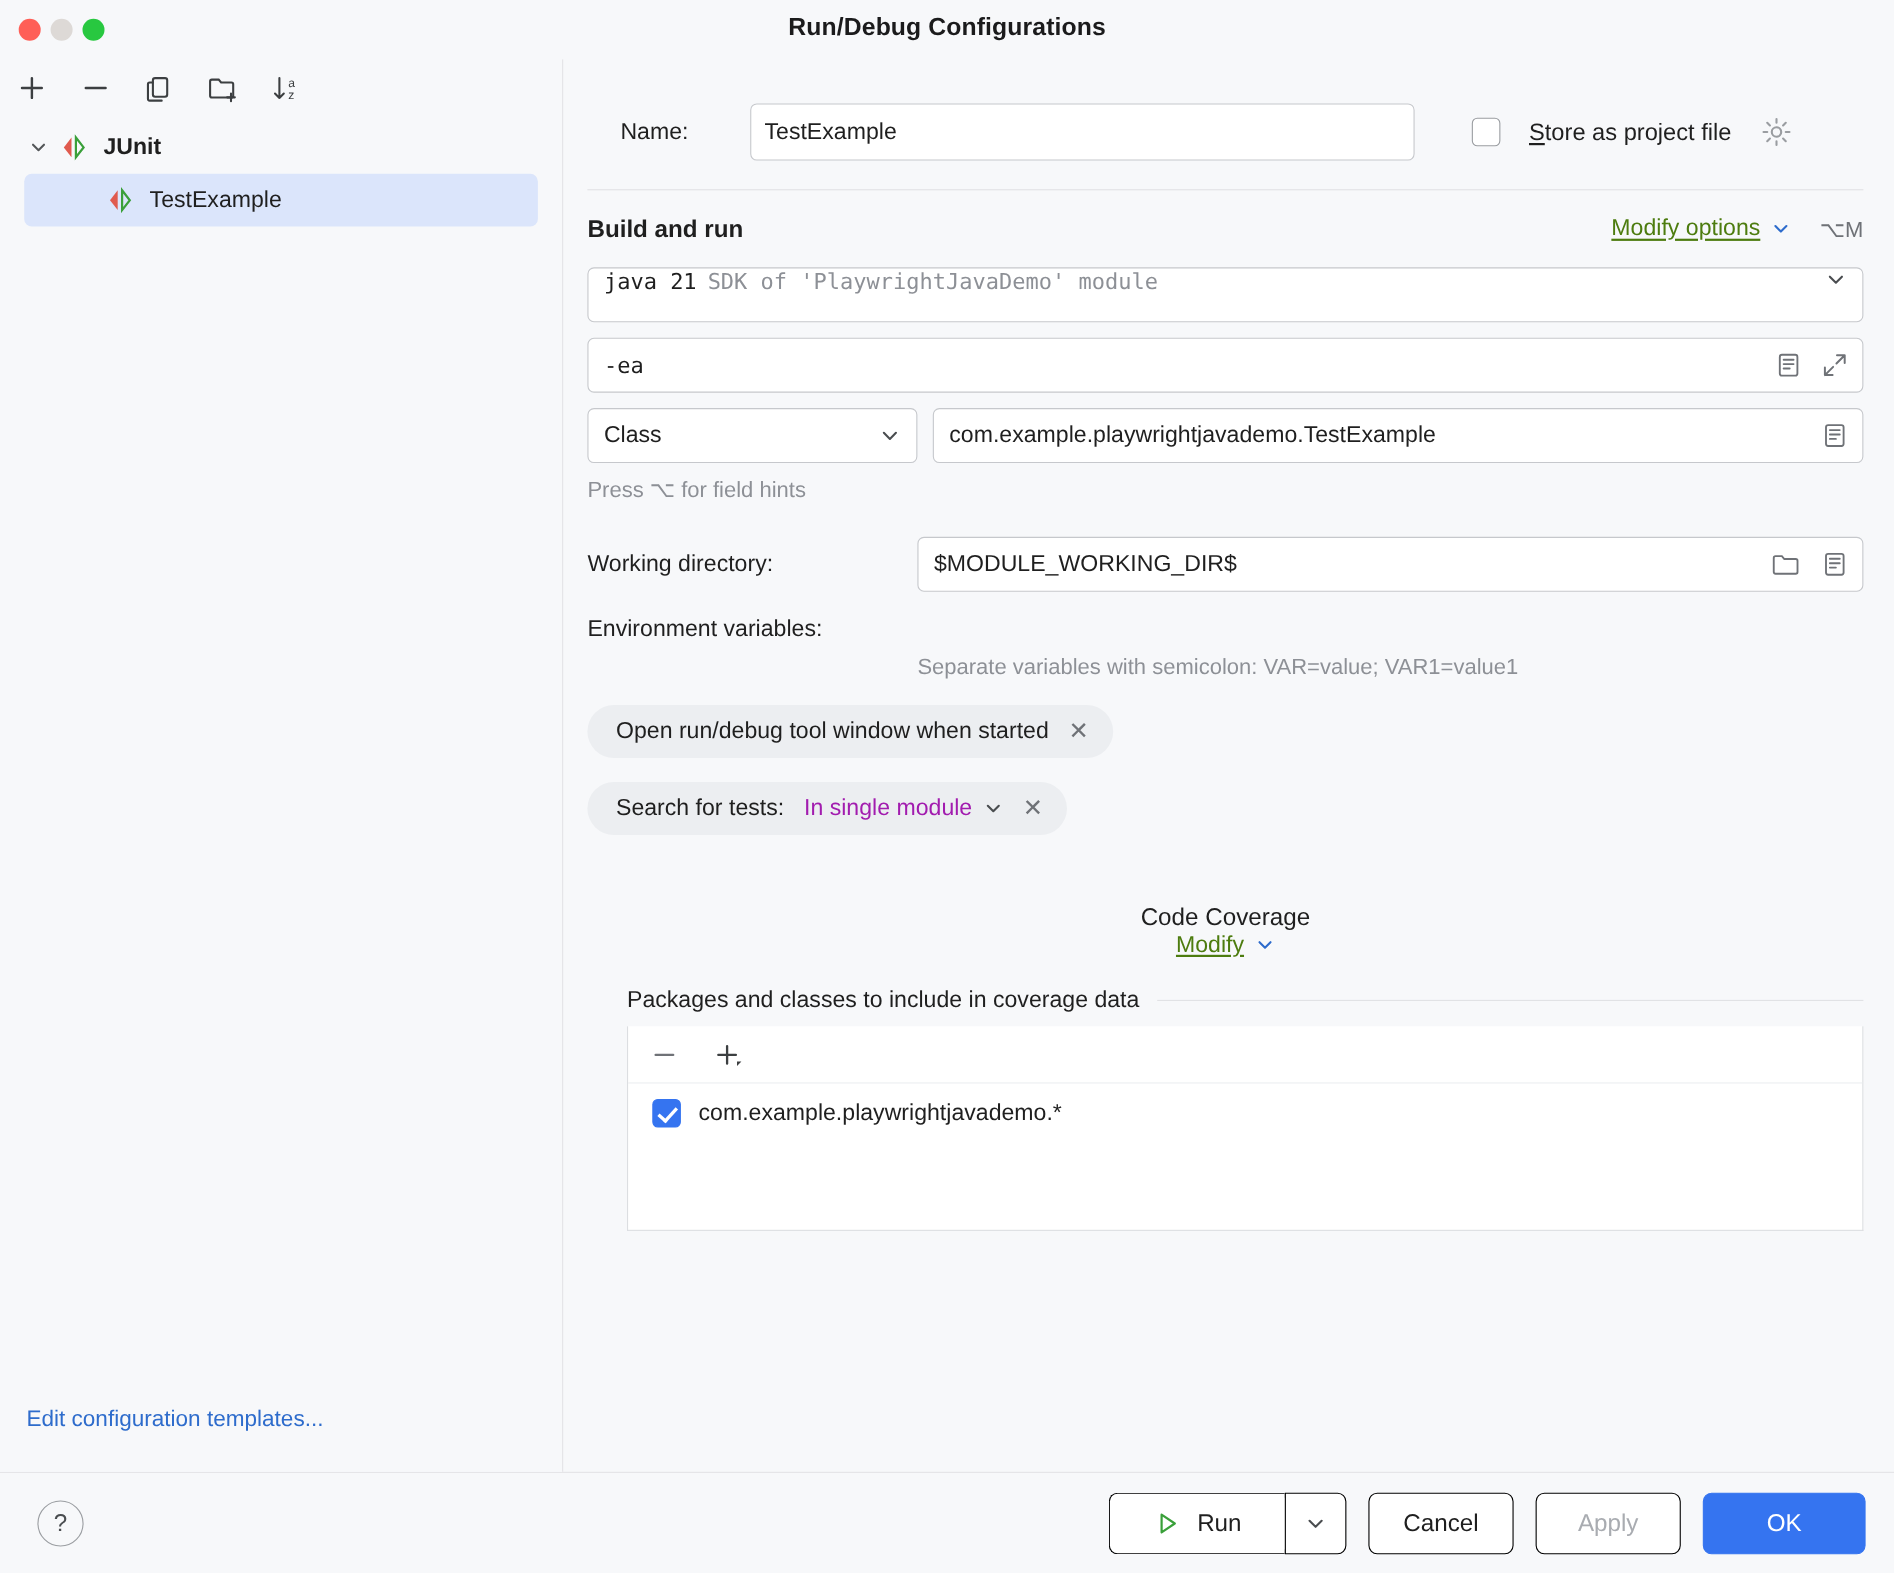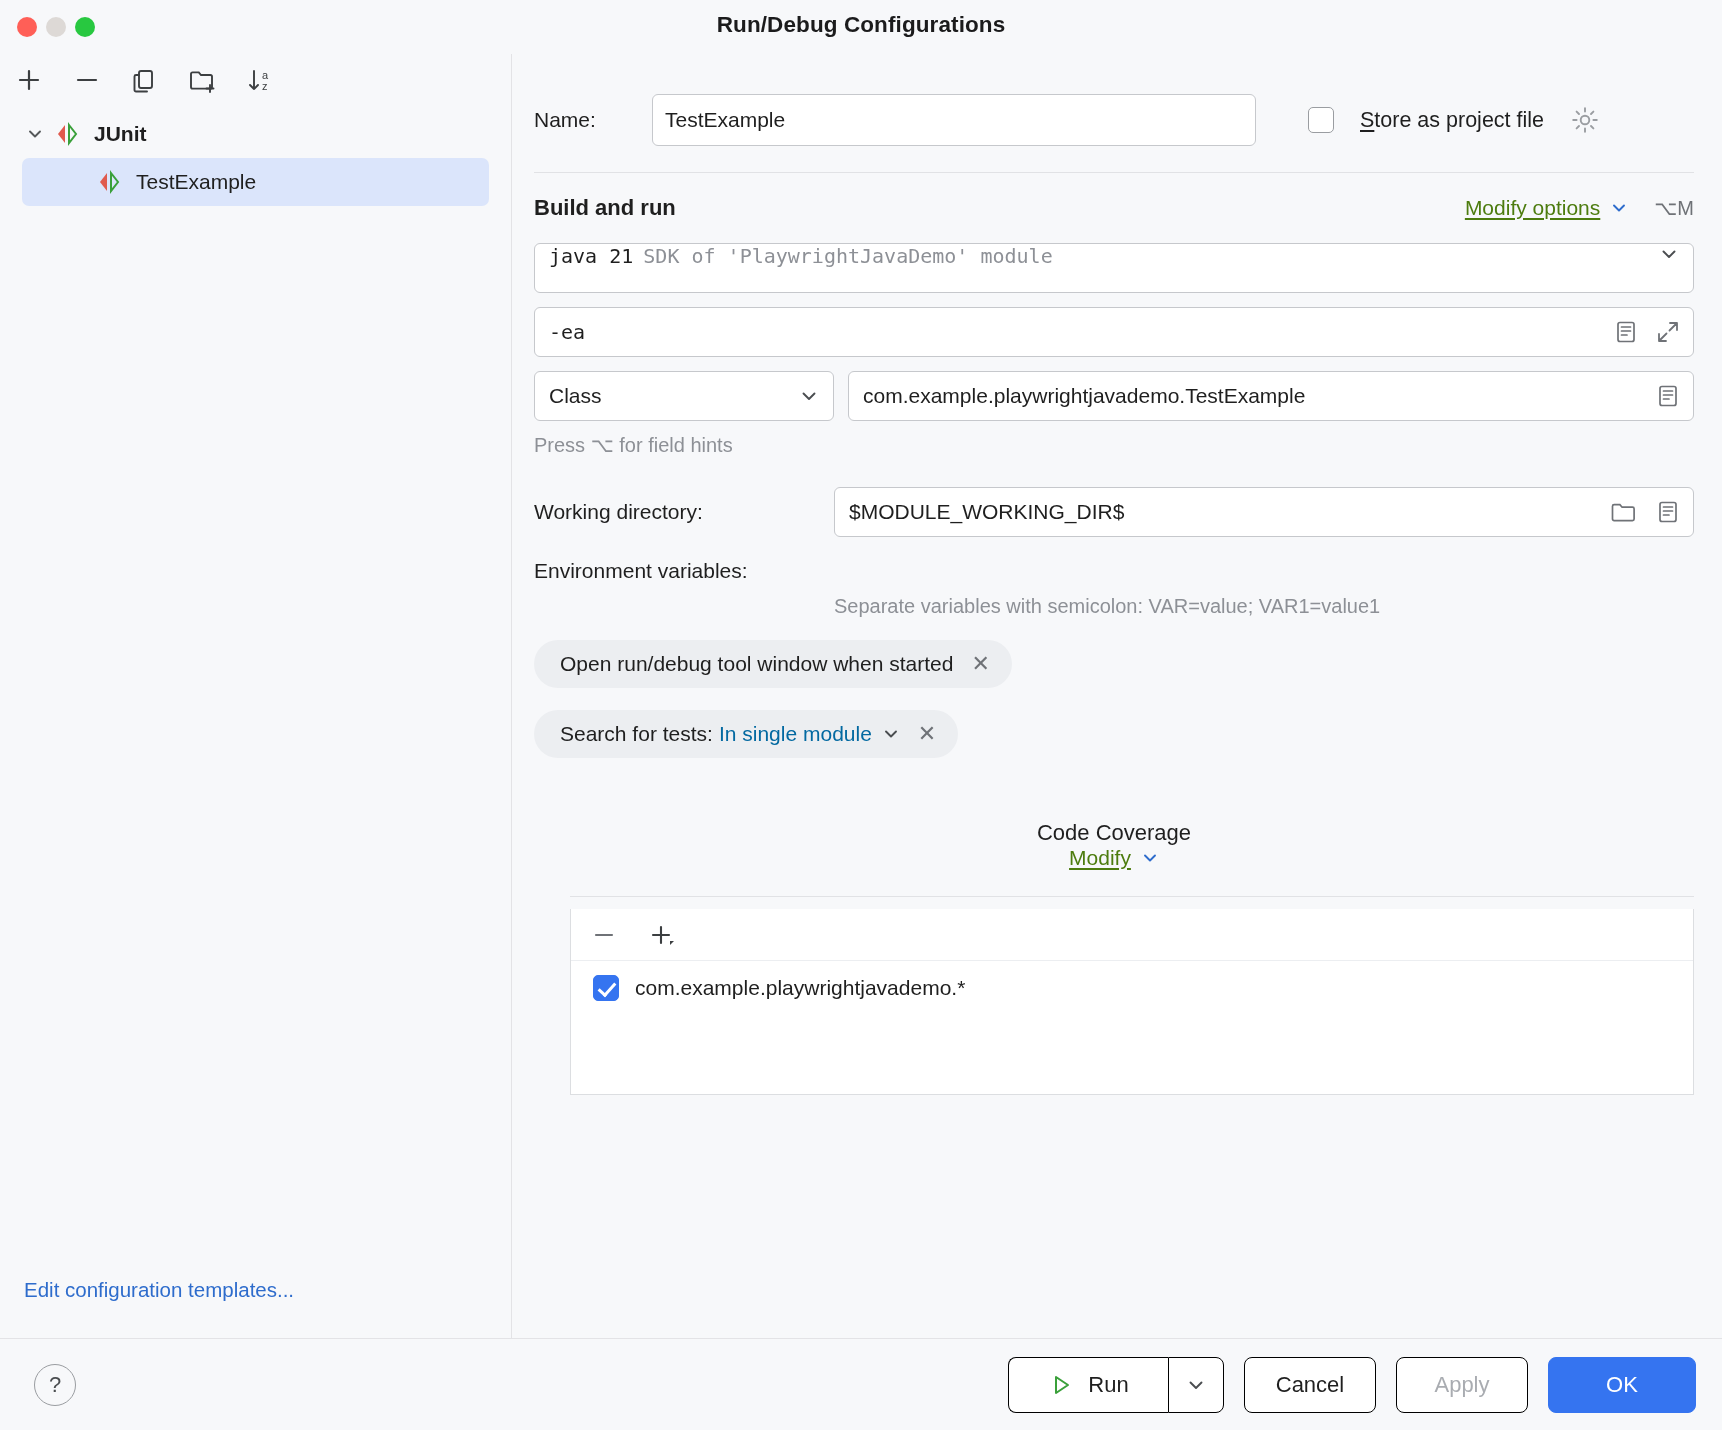--- a/index.html
+++ b/index.html
@@ -119,21 +119,21 @@
     height: 48px;
     display: flex; align-items: center;
     padding: 0 12px;
     font-size: 21px;
     color: #1f1f1f;
   }
   .ph { color: #9b9ea3; }
 
   
   .name-row { margin-top: 40px; display: flex; align-items: center; }
-  .name-label { width: 118px; }
+  .name-label { width: 118px; margin-left: 30px; }
   .name-input { width: 604px; height: 52px; }
 
   .store-wrap {
     display: flex; align-items: center; gap: 26px;
     margin-left: 52px;
   }
   .checkbox {
     width: 26px; height: 26px;
     border: 1.6px solid #9a9da1;
     border-radius: 5px; background: #fff;
@@ -230,21 +230,21 @@
     display: inline-flex; align-items: center;
     height: 48px;
     background: #eceef1;
     border-radius: 24px;
     padding: 0 22px 0 26px;
     font-size: 21px;
     color: #1f1f1f;
     margin-top: 22px;
   }
   .chip .x { margin-left: 18px; color: #6f7277; font-size: 22px; }
-  .chip .val { color: #0369a1; margin-left: 6px; }
+  .chip .val { color: #a21caf; margin-left: 18px; }
   .chip .caret { margin-left: 10px; color: #4a4d50; }
 
   .cc-head {
     display: flex; align-items: center; justify-content: space-between;
     margin-top: 62px;
     flex-direction: column;
   }
   .cc-title { font-size: 22px; }
   .cc-sub {
     display: flex; align-items: center; gap: 16px;
@@ -527,20 +527,21 @@
           <span class="modify-link">Modify</span>
           <span>
             <svg width="18" height="18" viewBox="0 0 18 18">
                 <path d="M4 6.5 L9 11.5 L14 6.5" fill="none" stroke="#2e6ccc" stroke-width="1.9" stroke-linecap="round" stroke-linejoin="round"></path>
               </svg>
           </span>
         </div>
       </div>
 
       <div class="cc-sub">
+        <span class="cc-sub-label">Packages and classes to include in coverage data</span>
         <span class="cc-sub-line"></span>
       </div>
 
       <div class="cc-box">
         <div class="cc-toolbar">
           <span>
             <svg width="30" height="30" viewBox="0 0 30 30">
                 <path d="M7 15 H23" stroke="#6f7277" stroke-width="2.1" stroke-linecap="round"></path>
               </svg>
           </span>

